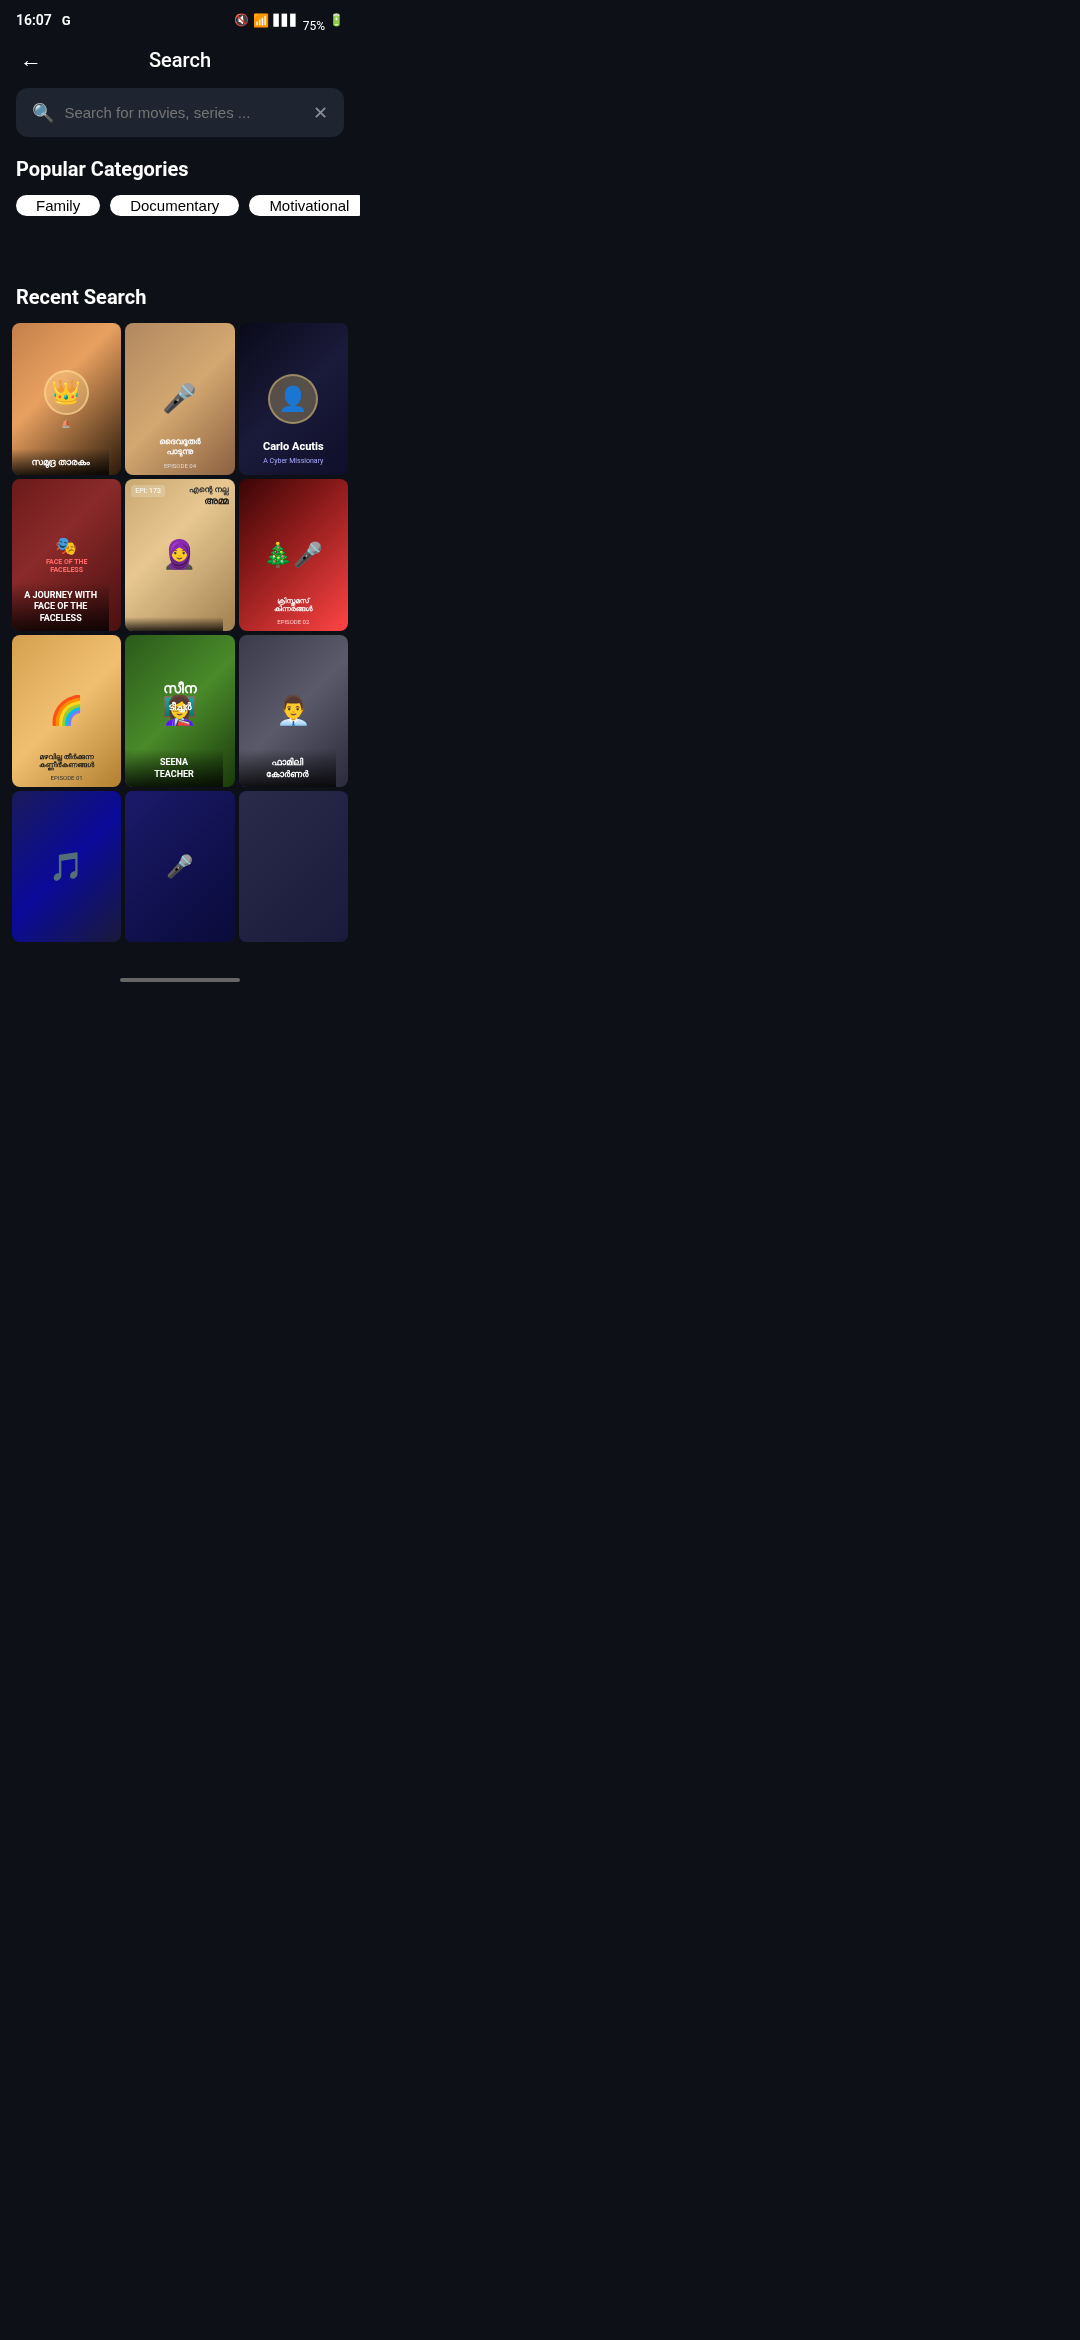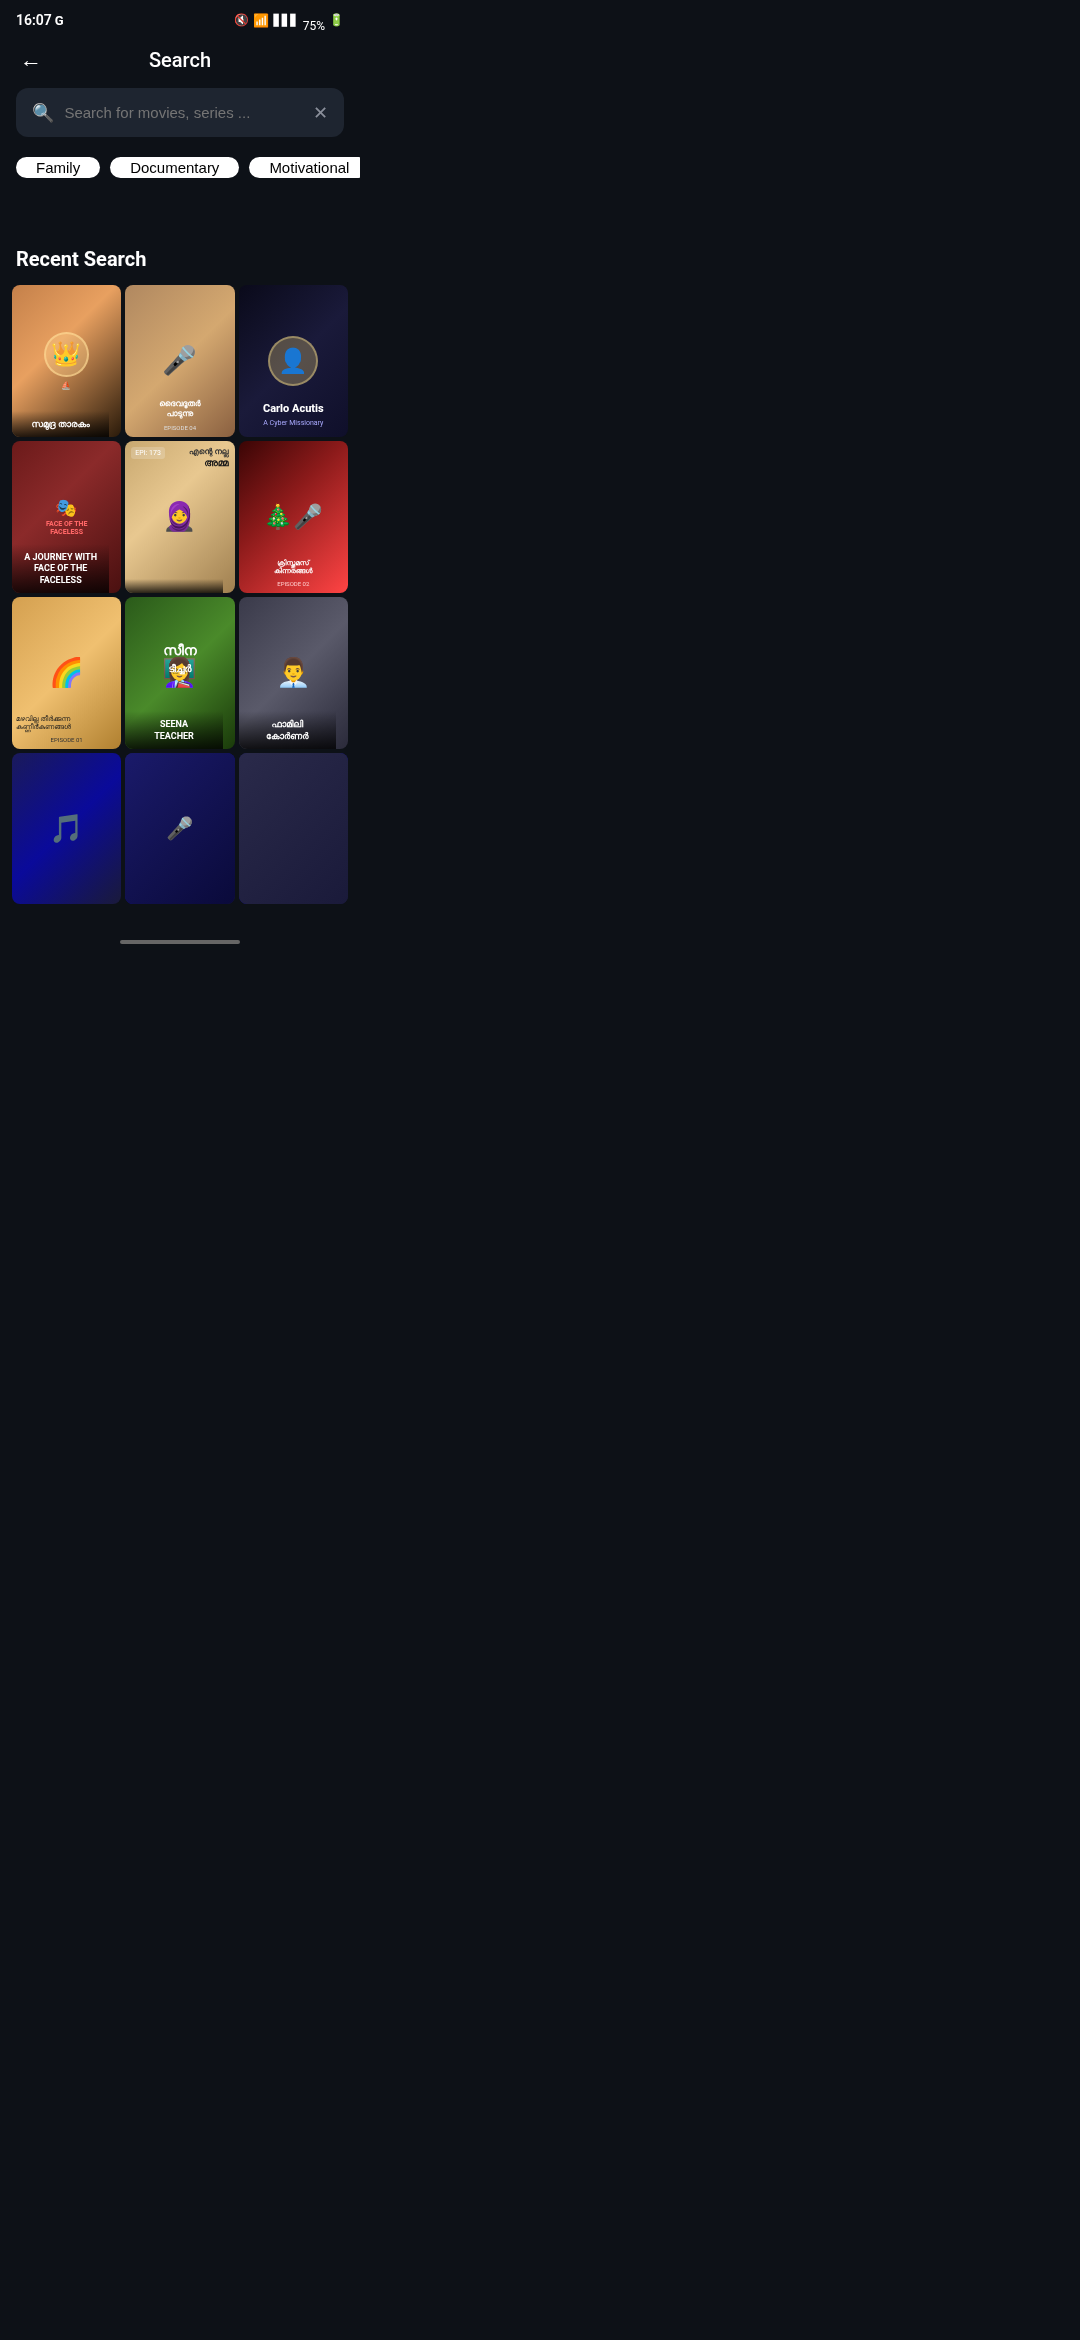--- a/index.html
+++ b/index.html
@@ -208,21 +208,21 @@
       font-weight: 700;
       color: #ffffff;
       padding: 0 16px 14px;
       margin-top: 45px;
     }
   </style>
 </head>
 <body>
 
 <div class="status-bar">
-  <div style="display:flex;align-items:center;gap:3px;">
+  <div style="display:flex;align-items:center;gap:10px;">
     <span class="status-time">16:07</span>
     <span style="font-size:13px;font-weight:700;">G</span>
   </div>
   <div class="status-icons">
     <span>🔇</span>
     <span style="font-size:13px;">📶</span>
     <span style="font-size:11px;">▋▋▋</span>
     <span style="font-size:12px;margin-top:11px;">75%</span>
     <span style="font-size:12px;">🔋</span>
   </div>
@@ -235,20 +235,21 @@
 
 <div class="search-bar-container">
   <div class="search-bar">
     <span class="search-icon-wrap">🔍</span>
     <input class="search-input" type="text" placeholder="Search for movies, series ..." style="">
     <span class="clear-icon">✕</span>
   </div>
 </div>
 
 <div>
+  <div class="section-title">Popular Categories</div>
   <div class="categories-container">
     <button class="category-chip">Family</button>
     <button class="category-chip">Documentary</button>
     <button class="category-chip">Motivational</button>
   </div>
 </div>
 
 <div class="recent-search-section">
   <div class="section-title-recent">Recent Search</div>
 
@@ -305,21 +306,21 @@
         <span style="font-size:24px;">🎄🎤</span>
       </div>
       <div style="position:absolute;bottom:18px;left:0;right:0;text-align:center;font-size:7px;font-weight:800;color:#fff;padding:0 4px;">ക്രിസ്തുമസ്<br>കിന്നരങ്ങൾ</div>
       <div style="position:absolute;bottom:6px;left:0;right:0;text-align:center;font-size:6px;color:#ffcccc;">EPISODE 02</div>
     </div>
 
     <div class="grid-item card-7">
       <div style="position:absolute;inset:0;display:flex;align-items:center;justify-content:center;">
         <span style="font-size:28px;">🌈</span>
       </div>
-      <div style="position:absolute;bottom:18px;left:0;right:0;text-align:left;font-size:7px;font-weight:400;color:#1a1a1a;padding:0 4px;">മഴവില്ലു തീർക്കുന്ന<br>കണ്ണീർകണങ്ങൾ</div>
+      <div style="position:absolute;bottom:18px;left:0;right:0;text-align:center;font-size:7px;font-weight:700;color:#1a1a1a;padding:0 4px;">മഴവില്ലു തീർക്കുന്ന<br>കണ്ണീർകണങ്ങൾ</div>
       <div style="position:absolute;bottom:6px;left:0;right:0;text-align:center;font-size:6px;color:#333;">EPISODE 01</div>
     </div>
 
     <div class="grid-item card-8">
       <div style="position:absolute;inset:0;display:flex;align-items:center;justify-content:center;">
         <span style="font-size:28px;">👩‍🏫</span>
       </div>
       <div style="position:absolute;top:30%;left:0;right:0;text-align:center;font-size:14px;font-weight:800;color:#ffffff;">സീന<br><span style="font-size:10px;">ടീച്ചർ</span></div>
       <div class="card-label">SEENA<br>TEACHER</div>
     </div>

